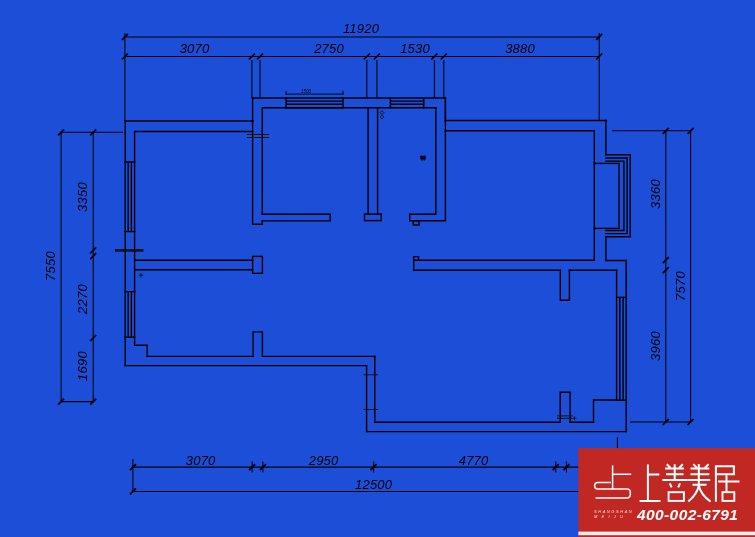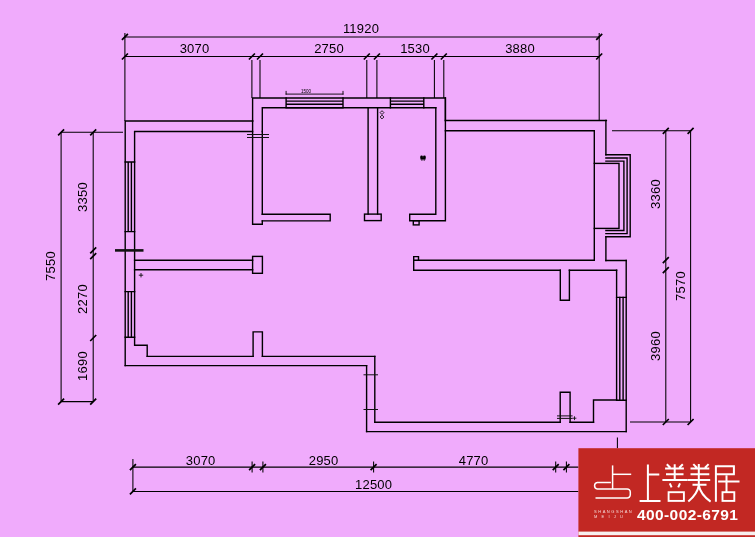--- a/index.html
+++ b/index.html
@@ -1,16 +1,16 @@
 <!DOCTYPE html>
 <html><head>
 <meta charset="utf-8">
 <style>
 html,body{margin:0;padding:0;background:#fff;}
-#stage{position:relative;width:755px;height:537px;background:#f0abfc;overflow:hidden;}
+#stage{position:relative;width:755px;height:537px;background:#1d4ed8;overflow:hidden;font-style:italic;}
 svg{position:absolute;left:0;top:0;}
 .dimtxt{font-family:"Liberation Sans",sans-serif;font-size:13px;fill:#000;letter-spacing:0.2px;}
 </style>
 </head>
 <body>
 <div id="stage">
 <svg width="755" height="537" viewBox="0 0 755 537">
 <g stroke="#000" stroke-width="1.4" fill="none" stroke-linecap="square" id="walls">
 
 <path d="M125.2 121 H252.6 M125.2 121 V365.6"></path>

